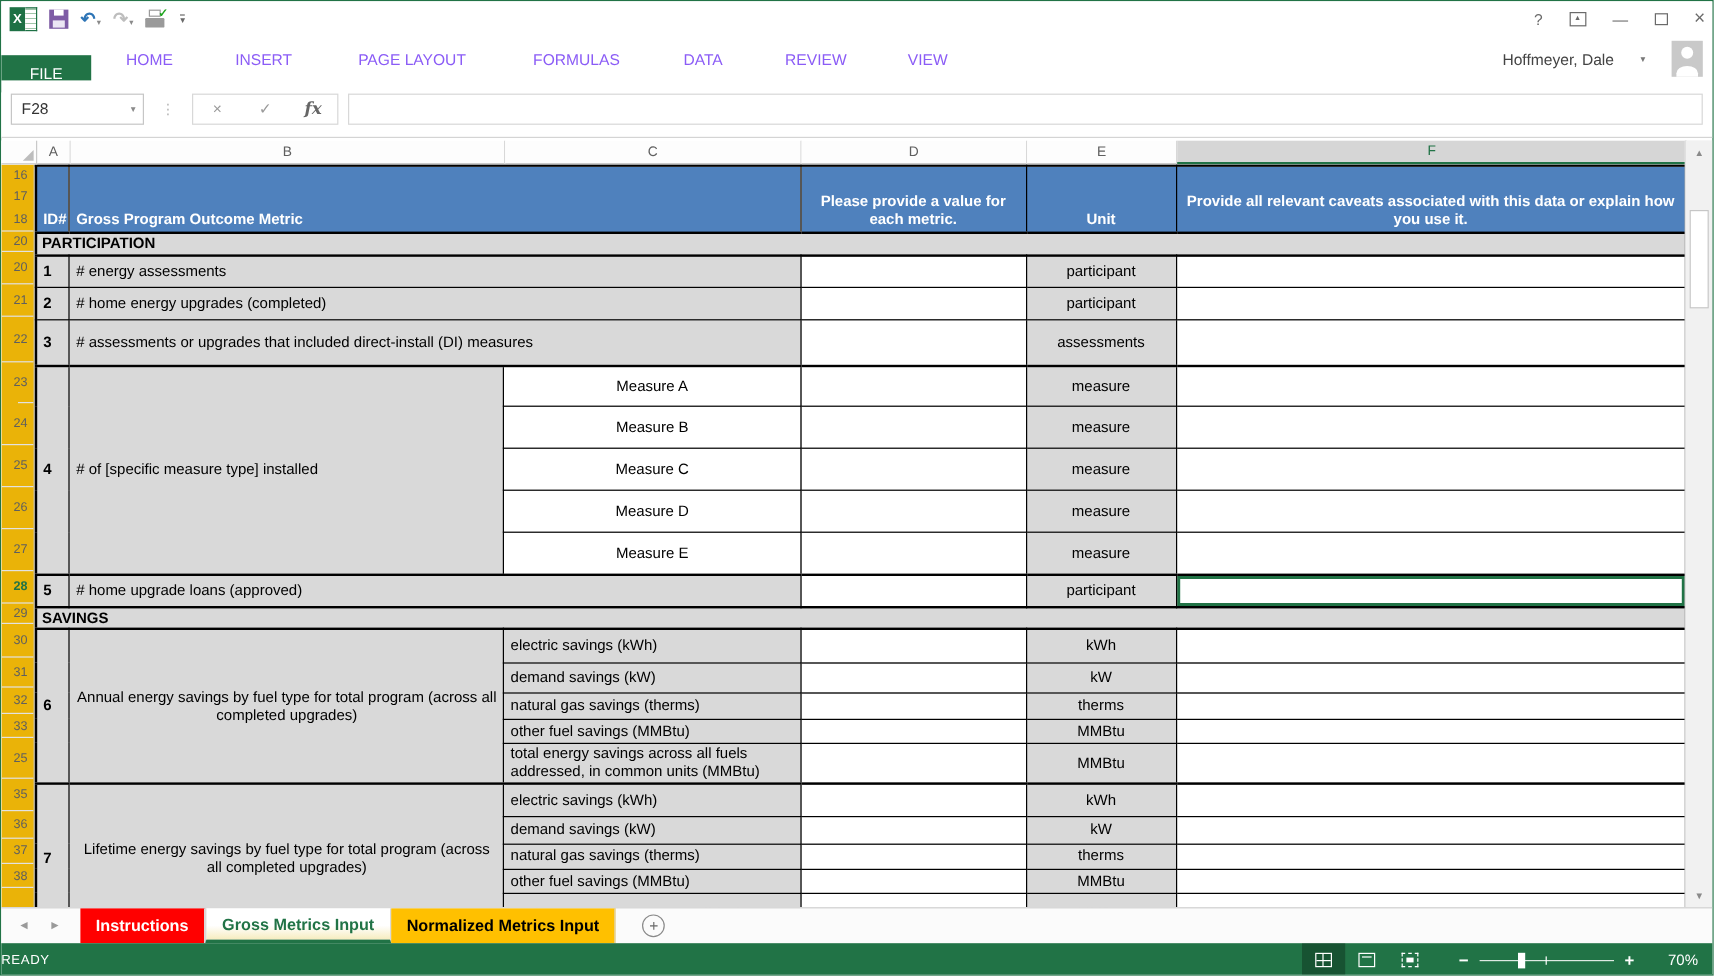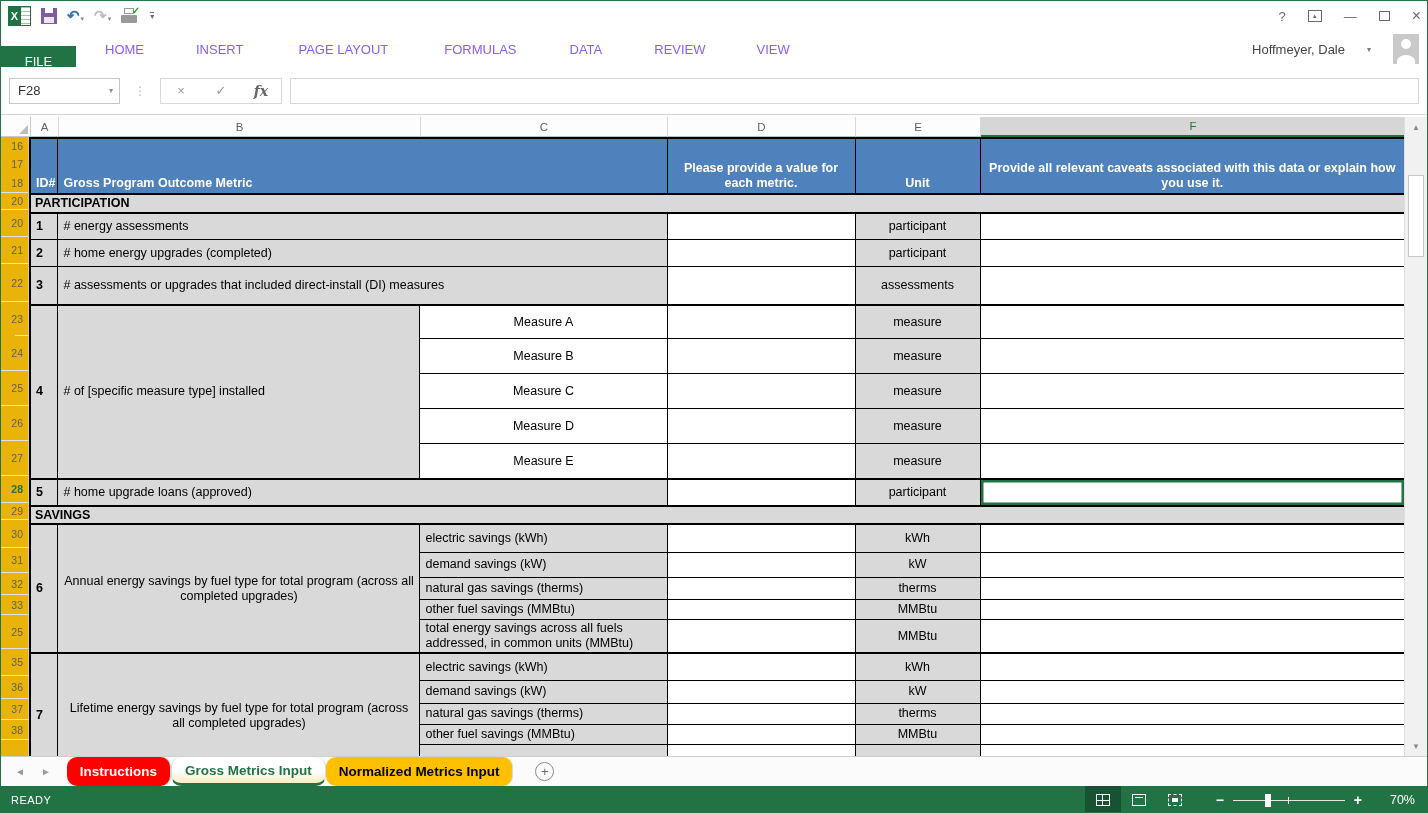--- a/index.html
+++ b/index.html
@@ -103,33 +103,33 @@
   .vbtn-arrow { height:20px; display:flex; align-items:center; justify-content:center;
                 color:#8a8a8a; font-size:8px; }
   #vthumb { position:absolute; top:58px; left:3px; width:16px; height:82px; background:#fff; border:1px solid #c6c6c6; }
   #vscroll .dn { position:absolute; bottom:0; left:0; right:0; }
 
   
   #tabbar { position:absolute; top:755px; left:0; right:0; height:30px; background:#fbfbfb;
             display:flex; align-items:stretch; border-top:1px solid #cfcfcf; }
   .tnav { display:flex; align-items:center; gap:16px; padding:0 16px 0 14px; color:#9a9a9a; font-size:10px; }
   .stab { display:flex; align-items:center; padding:0 13px; font-size:13.5px; font-weight:bold;
-          border-right:1px solid #d9d9d9;border-radius:10px; }
+          border-right:1px solid #d9d9d9; }
   .stab.red { background:#ff0000; color:#fff; }
   .stab.active { background:linear-gradient(#ffffff 55%, #f6ecbe); color:#217346;
                  border-bottom:3px solid #217346; border-left:1px solid #d9d9d9; }
   .stab.amber { background:#ffc000; color:#000; }
   .addsheet { width:19px; height:19px; border:1px solid #8a8a8a; border-radius:50%; color:#6a6a6a;
               display:flex; align-items:center; justify-content:center; font-size:13px;
               align-self:center; margin-left:22px; }
 
   
   #statusbar { position:absolute; top:785px; left:0; right:0; height:28px; background:#217346;
                display:flex; align-items:center; color:#fff; }
-  #ready { font-size:11px; letter-spacing:.5px; padding-left:10px; }
+  #ready { font-size:11px; letter-spacing:.5px; }
   .sb-right { position:absolute; right:8px; display:flex; align-items:center; height:28px; }
   .vbtn { width:36px; height:28px; display:flex; align-items:center; justify-content:center; }
   .vbtn.active { background:rgba(0,0,0,.28); }
   .ic-grid { width:14px; height:12px; border:1px solid #fff;
              background:linear-gradient(#fff,#fff) 50% 0/1px 100% no-repeat,
                         linear-gradient(#fff,#fff) 0 50%/100% 1px no-repeat; }
   .ic-layout { width:14px; height:12px; border:1px solid #fff;
                background:linear-gradient(#fff,#fff) 50% 2px/8px 1px no-repeat; }
   .ic-break { width:14px; height:12px; border:1px dashed #fff;
               background:linear-gradient(#fff,#fff) 50% 50%/6px 4px no-repeat; }

